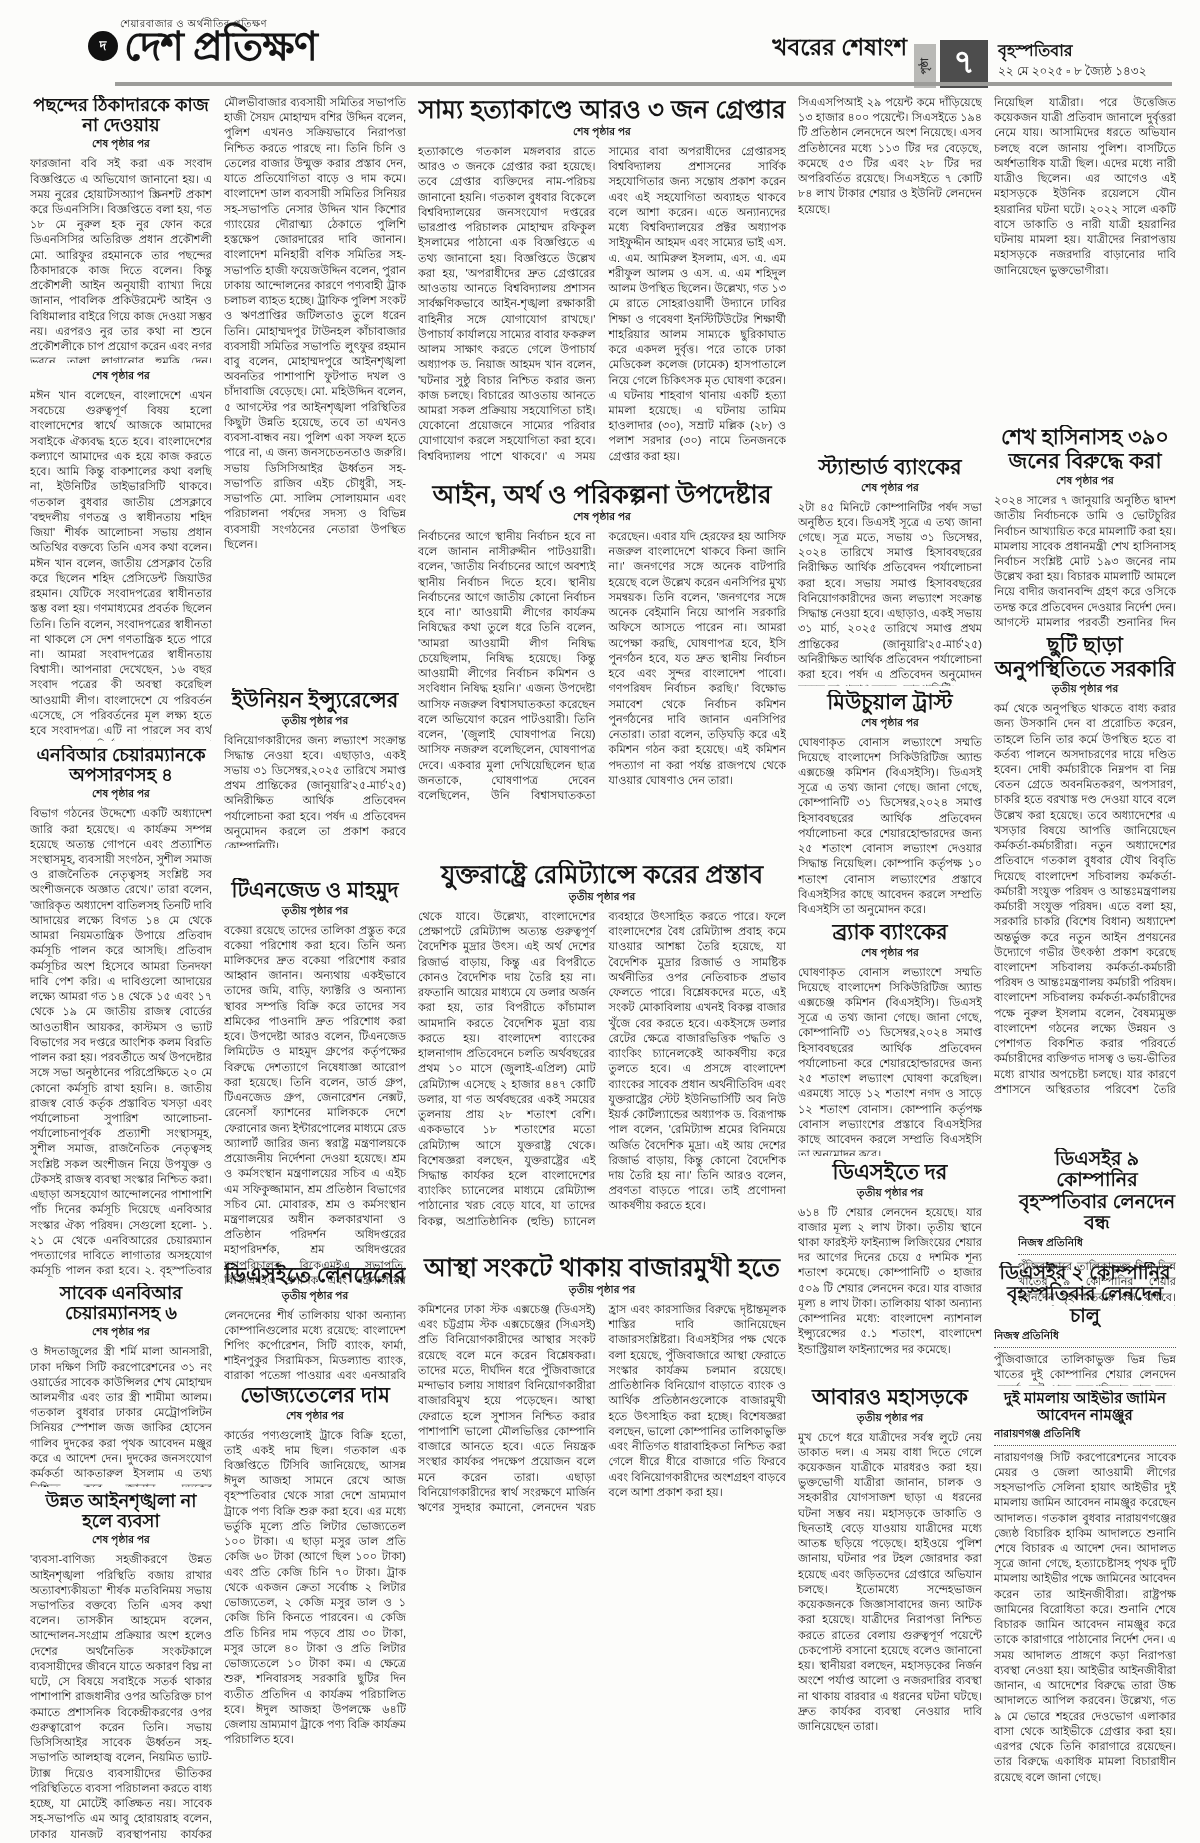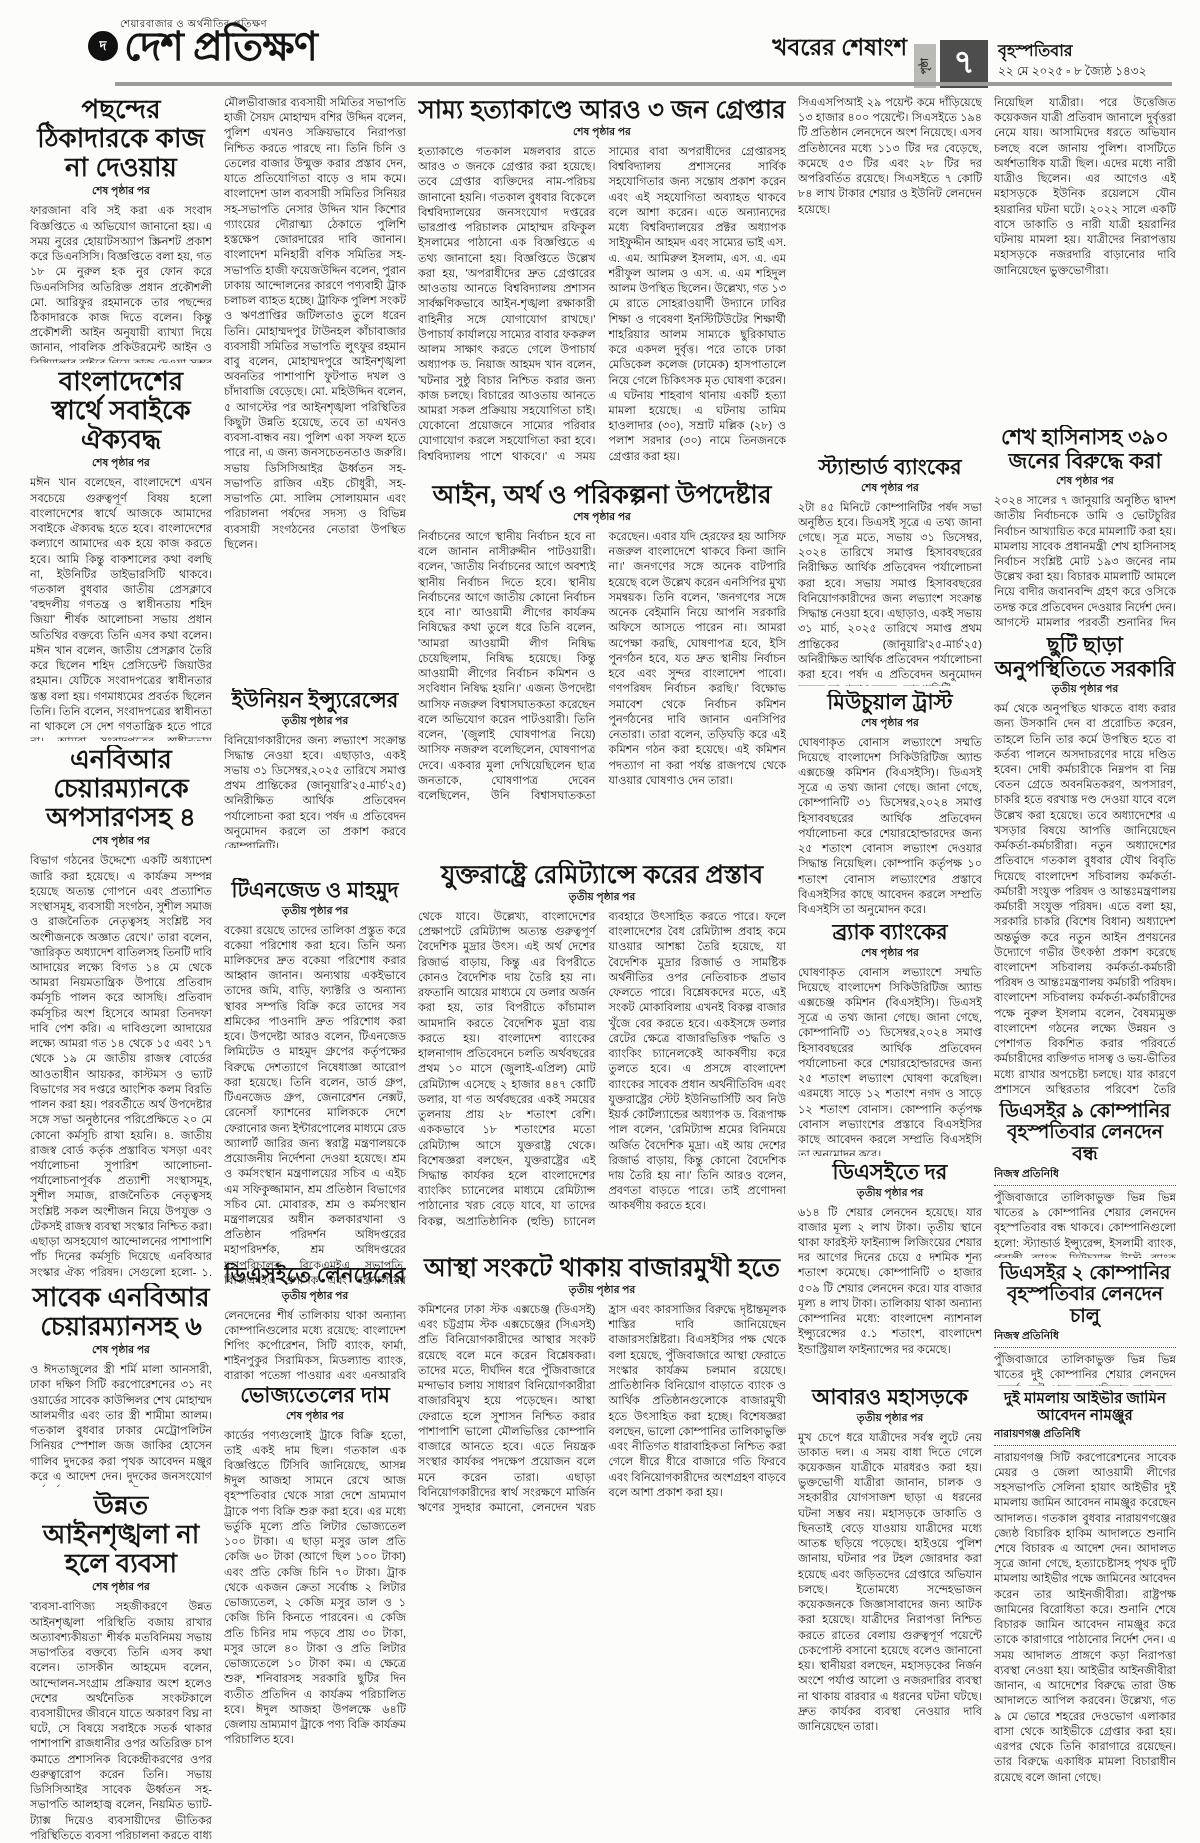--- a/index.html
+++ b/index.html
@@ -20,21 +20,21 @@
   .pagebox-dark{position:absolute;left:940px;top:40px;width:48px;height:48px;background:#4d4d4d;
                 color:#fff;font-size:33px;font-weight:bold;display:flex;align-items:center;justify-content:center;}
   .dateblock{position:absolute;left:998px;top:42px;}
   .weekday{font-size:16px;font-weight:bold;line-height:1.15;}
   .dateline{font-size:12px;margin-top:2px;}
   .rule{position:absolute;left:115px;top:82px;width:1057px;height:4px;background:#9c9c99;}
   
   .zone{position:absolute;top:0;height:1843px;}
   .art{position:absolute;left:0;right:0;overflow:hidden;}
   .hl{margin:0 0 1px;text-align:center;font-weight:bold;line-height:1.12;}
-  .h25{font-size:25px;} .h22{font-size:26px;} .h21{font-size:21px;} .h19{font-size:19px;} .h15{font-size:15px;}
+  .h25{font-size:25px;} .h22{font-size:18px;} .h21{font-size:21px;} .h19{font-size:19px;} .h15{font-size:15px;}
   .cont{text-align:center;font-size:10.5px;font-weight:bold;margin:1px 0 3px;}
   .hl:empty,.cont:empty,.by:empty{display:none;}
   .bd{margin:0;font-size:11.2px;line-height:1.36;text-align:justify;}
   .cols2 .bd{column-count:2;column-gap:13px;}
   .by{font-size:10.5px;font-weight:bold;margin:2px 0 1px;text-align:left;}
   .dots{border-top:1px dotted #555;margin:2px 0 4px;}
 </style>
 </head>
 <body>
 
@@ -58,21 +58,20 @@
     <div class="rule"></div>
   </div>
 
   <div class="zone" style="left:30px;width:182px;">
     <article class="art" style="top:95px;height:268px;">
       <h2 class="hl h22">পছন্দের ঠিকাদারকে কাজ না দেওয়ায়</h2>
       <div class="cont">শেষ পৃষ্ঠার পর</div>
       <p class="bd">ফারজানা ববি সই করা এক সংবাদ বিজ্ঞপ্তিতে এ অভিযোগ জানানো হয়। এ সময় নুরের হোয়াটসঅ্যাপ স্ক্রিনশট প্রকাশ করে ডিএনসিসি। বিজ্ঞপ্তিতে বলা হয়, গত ১৮ মে নুরুল হক নুর ফোন করে ডিএনসিসির অতিরিক্ত প্রধান প্রকৌশলী মো. আরিফুর রহমানকে তার পছন্দের ঠিকাদারকে কাজ দিতে বলেন। কিন্তু প্রকৌশলী আইন অনুযায়ী ব্যাখ্যা দিয়ে জানান, পাবলিক প্রকিউরমেন্ট আইন ও বিধিমালার বাইরে গিয়ে কাজ দেওয়া সম্ভব নয়। এরপরও নুর তার কথা না শুনে প্রকৌশলীকে চাপ প্রয়োগ করেন এবং নগর ভবনে তালা লাগানোর হুমকি দেন। বিজ্ঞপ্তিতে আরও বলা হয়, এর পরিপ্রেক্ষিতে ২০ মে বিকাল ৩টায় গুলশান-২ এর নগর ভবনের সামনে কিছু লোক নিয়ে গণঅধিকার পরিষদের ব্যানারে বিশৃঙ্খলা সৃষ্টি করান নুর। এ সময় তারা ডিএনসিসি প্রশাসকের বিরুদ্ধে শ্লোগান দেন, যাতে করপোরেশনের স্বাভাবিক কার্যক্রম ব্যাহত হয়। এ বিষয়ে নুরুল হক নুর বলেন, 'আমার বিরুদ্ধে আনা এই অভিযোগ মিথ্যা ও বানোয়াট। বরং যথেষ্ট প্রমাণ রয়েছে, ডিএনসিসির প্রশাসক মোহাম্মদ এজাজ হিযবুত তাহরীর-এর নেতা ছিলেন। পরবর্তীতে তিনি আওয়ামী লীগে ভেড়ার চেষ্টা করেন। তার বিরুদ্ধে আরও অভিযোগ রয়েছে-তিনি নিজের পছন্দের লোকদের দিয়ে টাকা তোলার জন্য গাবতলী পশুর হাটের ইজারায়ও অনিয়ম করেছি।' উল্লেখ্য, নিষিদ্ধ সংগঠন হিযবুত তাহরীরের নেতা হিসেবে ডিএনসিসির প্রশাসক মোহাম্মদ এজাজকে অভিযুক্ত করে তার বিরুদ্ধে ব্যবস্থা নেওয়ার জন্য গতকাল নগর ভবনের সামনে বিক্ষোভ করে গণঅধিকার পরিষদ।</p>
     </article>
     <article class="art" style="top:367px;height:374px;">
-      <h2 class="hl h22">বাংলাদেশের স্বার্থে সবাইকে ঐক্যবদ্ধ</h2>
       <div class="cont">শেষ পৃষ্ঠার পর</div>
       <p class="bd">মঈন খান বলেছেন, বাংলাদেশে এখন সবচেয়ে গুরুত্বপূর্ণ বিষয় হলো বাংলাদেশের স্বার্থে আজকে আমাদের সবাইকে ঐক্যবদ্ধ হতে হবে। বাংলাদেশের কল্যাণে আমাদের এক হয়ে কাজ করতে হবে। আমি কিন্তু বাকশালের কথা বলছি না, ইউনিটির ডাইভারসিটি থাকবে। গতকাল বুধবার জাতীয় প্রেসক্লাবে 'বহুদলীয় গণতন্ত্র ও স্বাধীনতায় শহিদ জিয়া' শীর্ষক আলোচনা সভায় প্রধান অতিথির বক্তব্যে তিনি এসব কথা বলেন। মঈন খান বলেন, জাতীয় প্রেসক্লাব তৈরি করে ছিলেন শহিদ প্রেসিডেন্ট জিয়াউর রহমান। যেটিকে সংবাদপত্রের স্বাধীনতার স্তম্ভ বলা হয়। গণমাধ্যমের প্রবর্তক ছিলেন তিনি। তিনি বলেন, সংবাদপত্রের স্বাধীনতা না থাকলে সে দেশ গণতান্ত্রিক হতে পারে না। আমরা সংবাদপত্রের স্বাধীনতায় বিশ্বাসী। আপনারা দেখেছেন, ১৬ বছর সংবাদ পত্রের কী অবস্থা করেছিল আওয়ামী লীগ। বাংলাদেশে যে পরিবর্তন এসেছে, সে পরিবর্তনের মূল লক্ষ্য হতে হবে সংবাদপত্র। এটি না পারলে সব ব্যর্থ হবে। 'সংস্কার, নির্বাচন, গণতন্ত্র- এগুলো কোনোটাই মিউচুয়ালি এক্সক্লুসিভ নয়, স্ট্যাটিক্স এর ভাষায় এরা পাশাপাশি থাকে, কেউ আগে কেউ পরে'-বলে মন্তব্য করে তিনি। আওয়ামী লীগ ও বিএনপির মধ্যে প্রভেদ দেখিয়ে দিয়ে মঈন খান বলেন, শহিদ রাষ্ট্রপতি জিয়াউর রহমান একজন সৈনিক হয়ে বহুদলীয় গণতন্ত্র, গণমাধ্যমের স্বাধীনতা ফিরে দিয়েছেন। আর আওয়ামী লীগ শব্দ উর্দু যার অর্থ হলো জনগণের দল। জনগণের দল হয়েও আওয়ামী লীগ কী করেছে? তারা গণতন্ত্র থেকে স্বৈরতন্ত্রে গিয়েছে। এটাই আওয়ামী লীগের সঙ্গে বিএনপির প্রভেদ। যারা বলে বিএনপি এলে নাকি আবার স্বৈরতন্ত্র হবে, তাদের উদ্দেশ্যে স্পষ্ট ভাষায় বিএনপির এই শীর্ষ নেতা বলেন, এ সব গল্প কাহিনী, গালগল্প দিয়ে বাংলাদেশের ১৮ কোটি মানুষকে দমানো যাবে না। বিএনপি স্বৈরতন্ত্র করেছে এই উদাহরণ কেউ দেখাতে পারবে না। যারা বিএনপির নামে মিস ইনফরমেশন, ডিস ইনফরমেশন, প্রোপাগান্ডা প্রচার করে কুৎসা রটাচ্ছেন তার শক্ত জবাব বিএনপিকে দিতে হবে। আলোচনা সভায় বিশেষ অতিথি হিসেবে বক্তব্য রাখেন বিএনপির ভাইস চেয়ারম্যান বরকত উল্লাহ বুলু।</p>
     </article>
     <article class="art" style="top:745px;height:534px;">
       <h2 class="hl h22">এনবিআর চেয়ারম্যানকে অপসারণসহ ৪</h2>
       <div class="cont">শেষ পৃষ্ঠার পর</div>
       <p class="bd">বিভাগ গঠনের উদ্দেশ্যে একটি অধ্যাদেশ জারি করা হয়েছে। এ কার্যক্রম সম্পন্ন হয়েছে অত্যন্ত গোপনে এবং প্রত্যাশিত সংস্থাসমূহ, ব্যবসায়ী সংগঠন, সুশীল সমাজ ও রাজনৈতিক নেতৃত্বসহ সংশ্লিষ্ট সব অংশীজনকে অজ্ঞাত রেখে।' তারা বলেন, 'জারিকৃত অধ্যাদেশ বাতিলসহ তিনটি দাবি আদায়ের লক্ষ্যে বিগত ১৪ মে থেকে আমরা নিয়মতান্ত্রিক উপায়ে প্রতিবাদ কর্মসূচি পালন করে আসছি। প্রতিবাদ কর্মসূচির অংশ হিসেবে আমরা তিনদফা দাবি পেশ করি। এ দাবিগুলো আদায়ের লক্ষ্যে আমরা গত ১৪ থেকে ১৫ এবং ১৭ থেকে ১৯ মে জাতীয় রাজস্ব বোর্ডের আওতাধীন আয়কর, কাস্টমস ও ভ্যাট বিভাগের সব দপ্তরে আংশিক কলম বিরতি পালন করা হয়। পরবর্তীতে অর্থ উপদেষ্টার সঙ্গে সভা অনুষ্ঠানের পরিপ্রেক্ষিতে ২০ মে কোনো কর্মসূচি রাখা হয়নি। ৪. জাতীয় রাজস্ব বোর্ড কর্তৃক প্রস্তাবিত খসড়া এবং পর্যালোচনা সুপারিশ আলোচনা-পর্যালোচনাপূর্বক প্রত্যাশী সংস্থাসমূহ, সুশীল সমাজ, রাজনৈতিক নেতৃত্বসহ সংশ্লিষ্ট সকল অংশীজন নিয়ে উপযুক্ত ও টেকসই রাজস্ব ব্যবস্থা সংস্কার নিশ্চিত করা। এছাড়া অসহযোগ আন্দোলনের পাশাপাশি পাঁচ দিনের কর্মসূচি দিয়েছে এনবিআর সংস্কার ঐক্য পরিষদ। সেগুলো হলো- ১. ২১ মে থেকে এনবিআরের চেয়ারম্যান পদত্যাগের দাবিতে লাগাতার অসহযোগ কর্মসূচি পালন করা হবে। ২. বৃহস্পতিবার (২২ মে) দুপুরে এনবিআর সংস্কার ঐক্য পরিষদের পক্ষ থেকে প্রধান উপদেষ্টা বরাবর একটি স্মারকলিপি প্রদান করা হবে। ৩. একই দিনে এনবিআর এবং ঢাকা ও ঢাকার বাইরে স্ব-স্ব দপ্তরে অবস্থান কর্মসূচি পালন করা হবে। তবে রপ্তানি ও আন্তর্জাতিক যাত্রীসেবা এর আওতামুক্ত থাকবে। ৪. আগামী ২৪-২৫ মে কাস্টমস হাউস এবং এলসি স্টেশনসমূহ ব্যতীত ট্যাক্স, কাস্টমস ও ভ্যাট বিভাগের সব দপ্তরে পূর্ণাঙ্গ কর্মবিরতি চলবে। এই দুইদিন কাস্টমস হাউস এবং এলসি স্টেশনসমূহে সকাল ৯টা থেকে বিকাল ৫টা পর্যন্ত কর্মবিরতি চলবে। তবে, রপ্তানি ও আন্তর্জাতিক যাত্রীসেবা কর্মবিরতির আওতামুক্ত থাকবে। ৫. আগামী ২৬ মে থেকে আন্তর্জাতিক যাত্রীসেবা ব্যতীত ট্যাক্স, কাস্টমস ও ভ্যাট বিভাগের সকল দপ্তরে পূর্ণাঙ্গ কর্মবিরতি চলবে।</p>
     </article>
     <article class="art" style="top:1283px;height:204px;">
       <h2 class="hl h22">সাবেক এনবিআর চেয়ারম্যানসহ ৬</h2>
@@ -176,21 +175,21 @@
     <article class="art" style="top:425px;height:204px;">
       <h2 class="hl h21">শেখ হাসিনাসহ ৩৯০ জনের বিরুদ্ধে করা</h2>
       <div class="cont">শেষ পৃষ্ঠার পর</div>
       <p class="bd">২০২৪ সালের ৭ জানুয়ারি অনুষ্ঠিত দ্বাদশ জাতীয় নির্বাচনকে ডামি ও ভোটচুরির নির্বাচন আখ্যায়িত করে মামলাটি করা হয়। মামলায় সাবেক প্রধানমন্ত্রী শেখ হাসিনাসহ নির্বাচন সংশ্লিষ্ট মোট ১৯৩ জনের নাম উল্লেখ করা হয়। বিচারক মামলাটি আমলে নিয়ে বাদীর জবানবন্দি গ্রহণ করে ওসিকে তদন্ত করে প্রতিবেদন দেওয়ার নির্দেশ দেন। আগস্টে মামলার পরবর্তী শুনানির দিন ধার্য করা হয়। মঙ্গলবার পাঁচ সাংবাদিককে মামলা থেকে অব্যাহতি দেওয়া হয়। সর্বশেষ বুধবার বাদী মামলাটি প্রত্যাহারের আবেদন করেন এবং মামলাটি চালাবেন না বলে প্রত্যাহারের কথা জানান আইনজীবী আবু রায়হান।</p>
     </article>
     <article class="art" style="top:633px;height:463px;">
       <h2 class="hl h21">ছুটি ছাড়া অনুপস্থিতিতে সরকারি</h2>
       <div class="cont">তৃতীয় পৃষ্ঠার পর</div>
       <p class="bd">কর্ম থেকে অনুপস্থিত থাকতে বাধ্য করার জন্য উসকানি দেন বা প্ররোচিত করেন, তাহলে তিনি তার কর্মে উপস্থিত হতে বা কর্তব্য পালনে অসদাচরণের দায়ে দণ্ডিত হবেন। দোষী কর্মচারীকে নিম্নপদ বা নিম্ন বেতন গ্রেডে অবনমিতকরণ, অপসারণ, চাকরি হতে বরখাস্ত দণ্ড দেওয়া যাবে বলে উল্লেখ করা হয়েছে। তবে অধ্যাদেশের এ খসড়ার বিষয়ে আপত্তি জানিয়েছেন কর্মকর্তা-কর্মচারীরা। নতুন অধ্যাদেশের প্রতিবাদে গতকাল বুধবার যৌথ বিবৃতি দিয়েছে বাংলাদেশ সচিবালয় কর্মকর্তা-কর্মচারী সংযুক্ত পরিষদ ও আন্তঃমন্ত্রণালয় কর্মচারী সংযুক্ত পরিষদ। এতে বলা হয়, সরকারি চাকরি (বিশেষ বিধান) অধ্যাদেশ অন্তর্ভুক্ত করে নতুন আইন প্রণয়নের উদ্যোগে গভীর উৎকণ্ঠা প্রকাশ করেছে বাংলাদেশ সচিবালয় কর্মকর্তা-কর্মচারী পরিষদ ও আন্তঃমন্ত্রণালয় কর্মচারী পরিষদ। বাংলাদেশ সচিবালয় কর্মকর্তা-কর্মচারীদের পক্ষে নুরুল ইসলাম বলেন, বৈষম্যমুক্ত বাংলাদেশ গঠনের লক্ষ্যে উন্নয়ন ও পেশাগত বিকশিত করার পরিবর্তে কর্মচারীদের ব্যক্তিগত দাসত্ব ও ভয়-ভীতির মধ্যে রাখার অপচেষ্টা চলছে। যার কারণে প্রশাসনে অস্থিরতার পরিবেশ তৈরি হয়েছে। এহেন পরিস্থিতি নিরসন করার জন্য সরকারের হস্তক্ষেপ কামনা করা হয়। আন্তঃমন্ত্রণালয় কর্মচারী অ্যাসোসিয়েশনের সমন্বয়ক মো. নজরুল ইসলাম বলেন, জুলাই-আগস্ট অভ্যুত্থানের পর বৈষম্যমুক্ত বাংলাদেশ গঠনের লক্ষ্যে সরকারি কর্মচারিদের উন্নত সুযোগ-সুবিধা, জীবন-জীবিকার মৌলিক চাহিদা পূরণে সামঞ্জস্যপূর্ণ বেতন কাঠামো, সময়োপযোগী প্রশিক্ষণ সুবিধা বৃদ্ধি না করে শিকলবন্দী করার চেষ্টা কখনো সুফল বয়ে আনবে না। ১৯৭৯ সালের মতো কঠোর বিধান, কালা-কানুন আইন সরকারি কর্মচারীদের ওপর চাপিয়ে দেয়া হলে বর্তমান বৈষম্যমুক্ত নীতি ব্যাপকভাবে সমালোচিত ও ভাবমূর্তি ক্ষুণ্ন হবে। আরও বলা হয়, এ ধরনের আইন জারির ফলে কতিপয়ের কাছে কর্মচারীরা দাসে পরিণত হবে। সাংবিধানিক অধিকারের প্রয়োগকে সীমিত করতে পারে-যা চরম উদ্বেগজনক। নানা অজুহাত ও অভিযোগে নিরীহ কর্মচারীদের চাকরি হারানোর শঙ্কা তৈরি হবে। প্রায় ৪৬ বছর পর কর্মচারীদের স্বার্থবিরোধী কালো আইন জারির ধরনের তৎপরতা অবিলম্বে বন্ধ করতে প্রধান উপদেষ্টার হস্তক্ষেপ কামনা করা হয়েছে যৌথ বিবৃতিতে।</p>
     </article>
-    <article class="art" style="top:1100px;height:158px;">
+    <article class="art" style="top:1148px;height:158px;margin-left:24px;">
       <h2 class="hl h19">ডিএসইর ৯ কোম্পানির বৃহস্পতিবার লেনদেন বন্ধ</h2>
       <div class="by">নিজস্ব প্রতিনিধি</div>
       <div class="dots"></div>
       <p class="bd">পুঁজিবাজারে তালিকাভুক্ত ভিন্ন ভিন্ন খাতের ৯ কোম্পানির শেয়ার লেনদেন বৃহস্পতিবার বন্ধ থাকবে। কোম্পানিগুলো হলো: স্ট্যান্ডার্ড ইন্স্যুরেন্স, ইসলামী ব্যাংক, পূবালী ব্যাংক, মিউচুয়াল ট্রাস্ট ব্যাংক পার্পেচুয়াল বন্ড, ট্রাস্ট ব্যাংক, মিডল্যান্ড ব্যাংক, ডাচ-বাংলা ব্যাংক, সিটি ব্যাংক ও পার্পেচুয়াল বন্ড। ডিএসই সূত্রে এ তথ্য জানা গেছে। বৃহস্পতিবার কোম্পানি ৯টির রেকর্ড ডেট নির্ধারণ করা হয়েছে। এ কারণে বৃহস্পতিবার লেনদেন স্থগিত রাখবে কোম্পানি ৯টি।</p>
     </article>
     <article class="art" style="top:1262px;height:124px;">
       <h2 class="hl h19">ডিএসইর ২ কোম্পানির বৃহস্পতিবার লেনদেন চালু</h2>
       <div class="by">নিজস্ব প্রতিনিধি</div>
       <div class="dots"></div>
       <p class="bd">পুঁজিবাজারে তালিকাভুক্ত ভিন্ন ভিন্ন খাতের দুই কোম্পানির শেয়ার লেনদেন রেকর্ড ডেট শেষে বৃহস্পতিবার চালু হবে। ডিএসই সূত্রে এ তথ্য জানা গেছে। বুধবার কোম্পানি দুটির লেনদেন রেকর্ড ডেটের কারণে স্থগিত ছিল। বৃহস্পতিবার থেকে কোম্পানি দুটির লেনদেন স্ব-স্বাভাবিক নিয়মে চলবে।</p>

